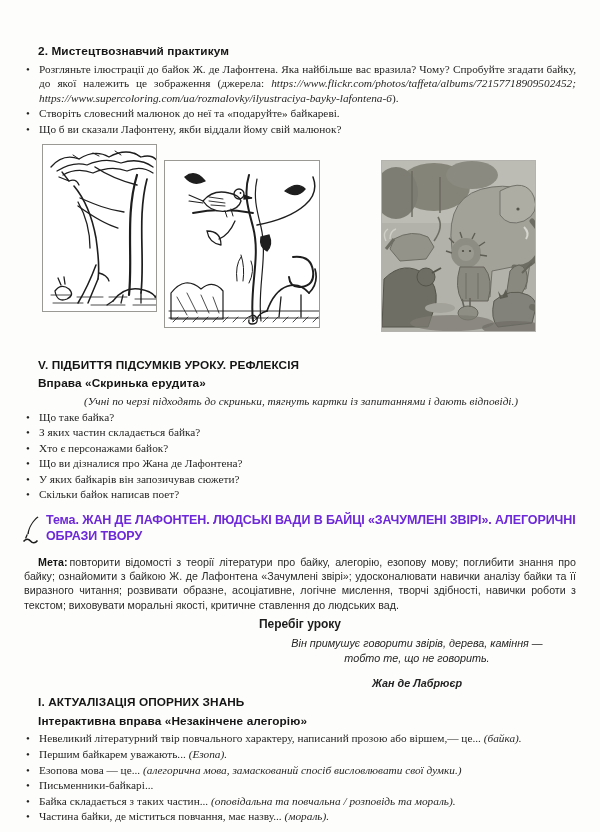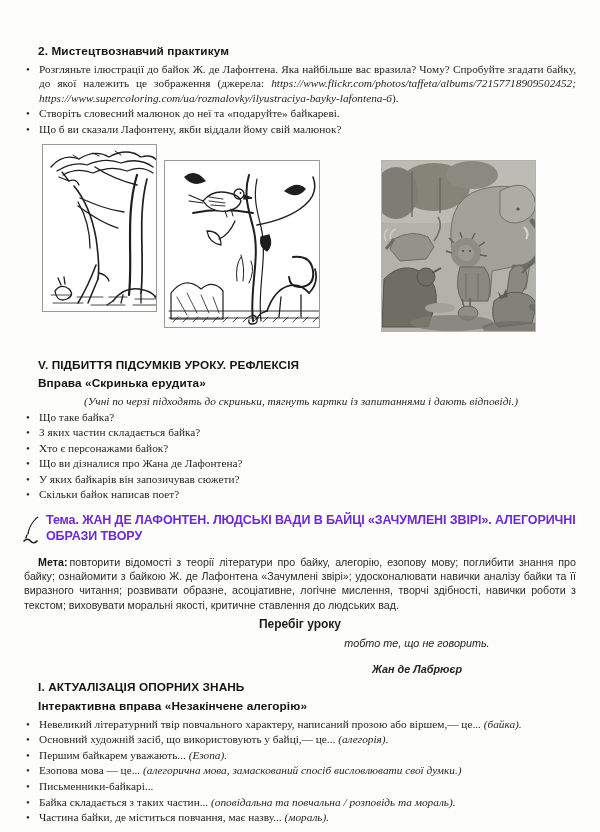--- a/index.html
+++ b/index.html
@@ -172,29 +172,29 @@
       </svg>
     </span>
     <h2 class="theme-text" style="margin:0"><span>Тема.</span> <span>ЖАН ДЕ ЛАФОНТЕН. ЛЮДСЬКІ ВАДИ В БАЙЦІ «ЗАЧУМЛЕНІ ЗВІРІ». АЛЕГОРИЧНІ ОБРАЗИ ТВОРУ</span></h2>
   </div>
 
   <p class="meta"><b>Мета:</b><span>повторити відомості з теорії літератури про байку, алегорію, езопову мову; поглибити знання про байку; ознайомити з байкою Ж. де Лафонтена «Зачумлені звірі»; удосконалювати навички аналізу байки та її виразного читання; розвивати образне, асоціативне, логічне мислення, творчі здібності, навички роботи з текстом; виховувати моральні якості, критичне ставлення до людських вад.</span></p>
 
   <p class="flow">Перебіг уроку</p>
 
   <div class="epigraph">
+    <div>Він примушує говорити звірів, дерева, каміння —</div>
     <div>тобто те, що не говорить.</div>
     <div class="author">Жан де Лабрюєр</div>
   </div>
 
   <h3 class="h-sans" style="margin-left:14px">І. АКТУАЛІЗАЦІЯ ОПОРНИХ ЗНАНЬ</h3>
   <h4 class="h-sans sub">Інтерактивна вправа «Незакінчене алегорію»</h4>
   <ul class="blist">
     <li><span>Невеликий літературний твір повчального характеру, написаний прозою або віршем,— це... </span><i class="ans">(байка).</i></li>
-    <li><span>Основний художній засіб, що використовують у байці,— це... </span><i class="ans">(алегорія).</i></li>
     <li><span>Першим байкарем уважають... </span><i class="ans">(Езопа).</i></li>
     <li><span>Езопова мова — це... </span><i class="ans">(алегорична мова, замаскований спосіб висловлювати свої думки.)</i></li>
     <li><span>Письменники-байкарі...</span><i class="ans"></i></li>
     <li><span>Байка складається з таких частин... </span><i class="ans">(оповідальна та повчальна / розповідь та мораль).</i></li>
     <li><span>Частина байки, де міститься повчання, має назву... </span><i class="ans">(мораль).</i></li>
   </ul>
 
 </div>
 
 </body></html>

